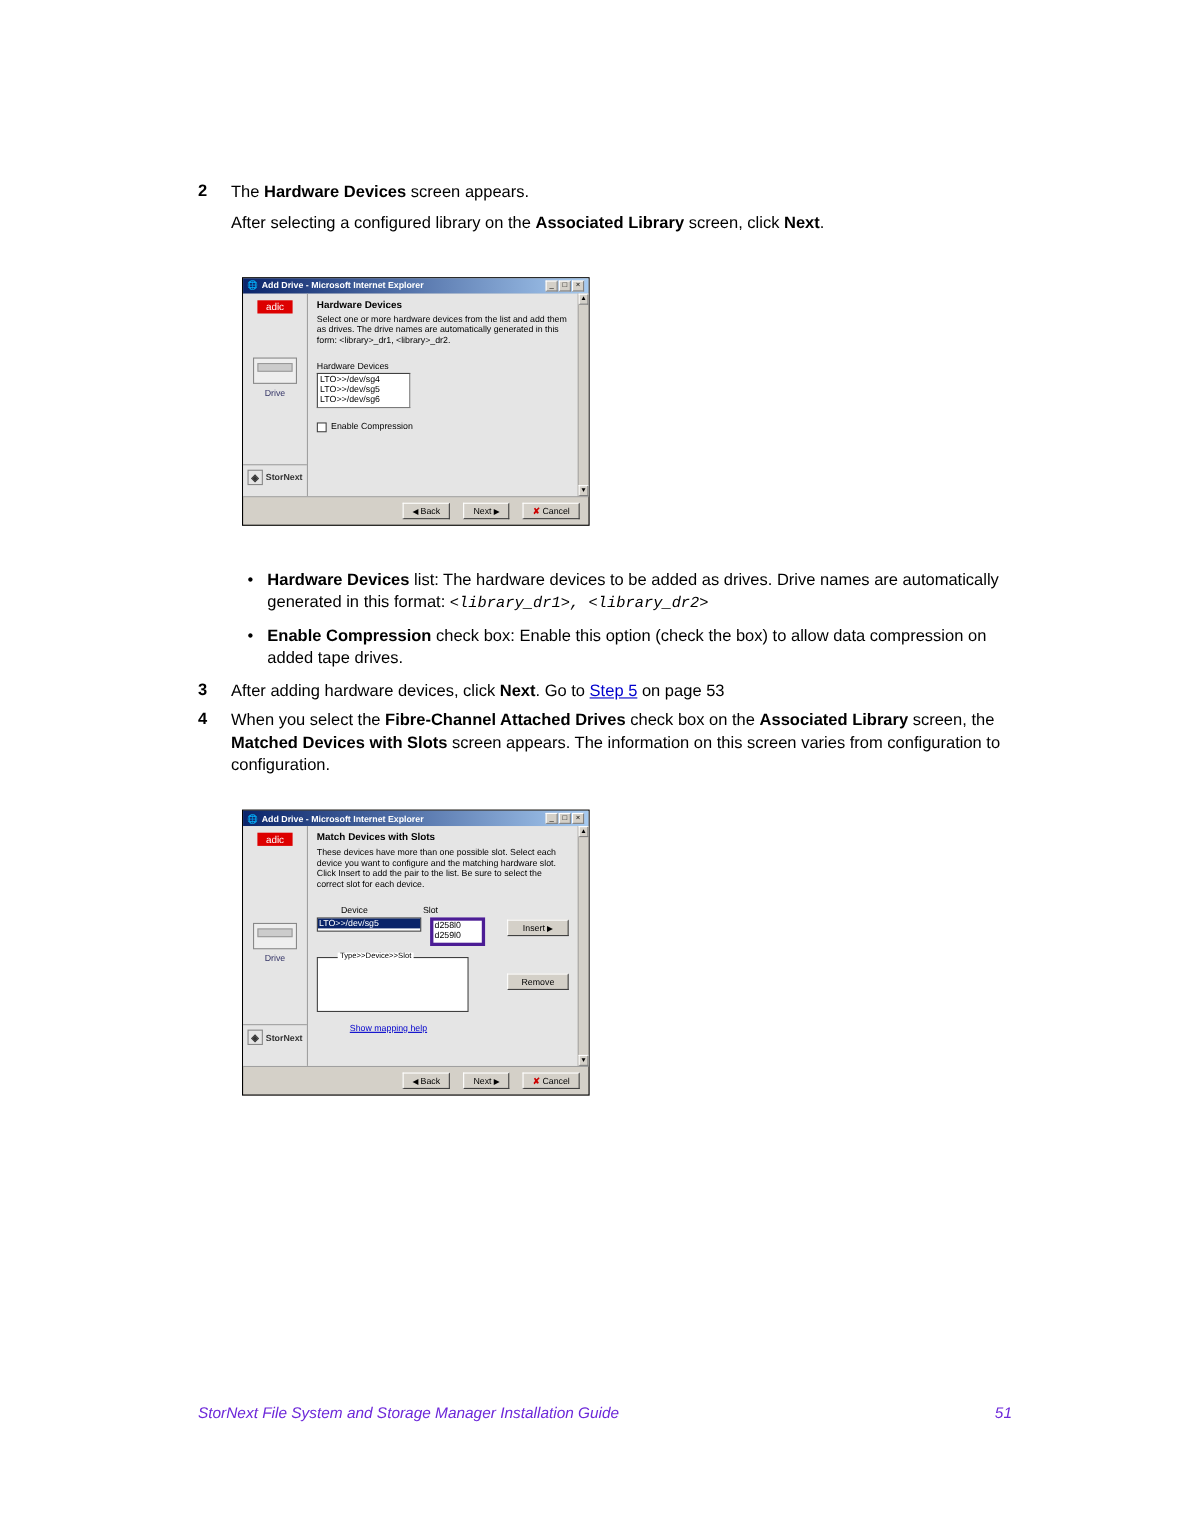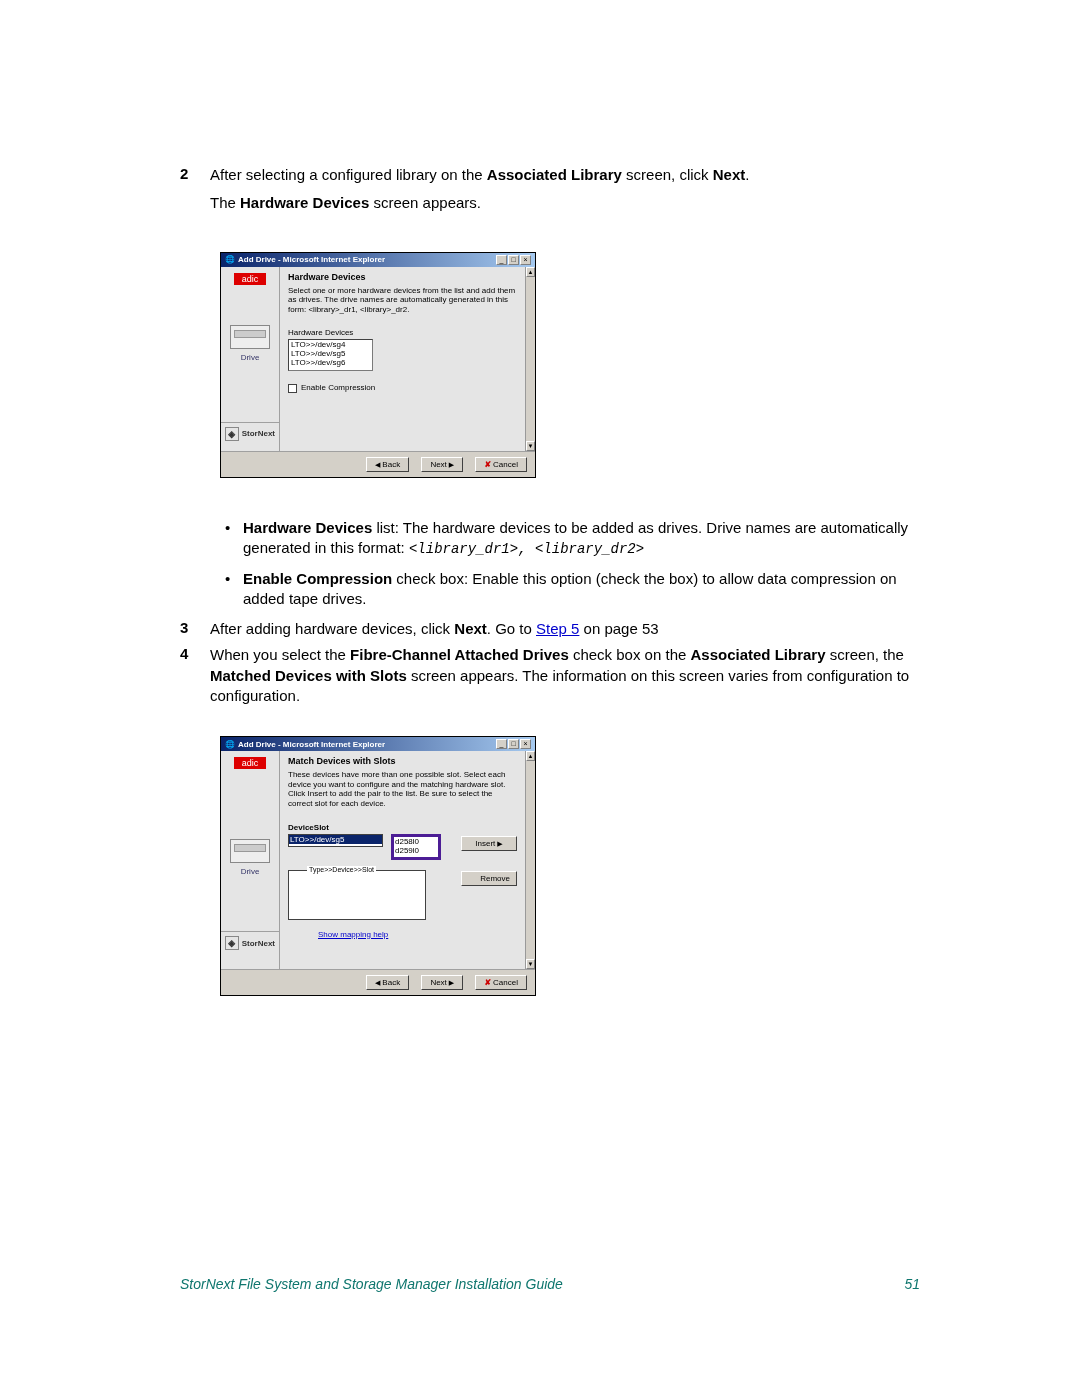--- a/index.html
+++ b/index.html
@@ -90,58 +90,58 @@
     border:1px solid #404040; border-top-color:#fff; border-left-color:#fff;
     font-size:8px; padding: 2px 6px; cursor:pointer; width: 56px; text-align:center;
   }
   .tri-l::before { content:"◀ "; font-size:7px; }
   .tri-r::after { content:" ▶"; font-size:7px; }
   .x-red { color:#c00; font-weight:bold; margin-right:2px; }
   .scroll-stub { width:10px; background:#d4d0c8; border-left:1px solid #999; display:flex; flex-direction:column; justify-content:space-between; }
   .scroll-arrow { height:10px; background:#d4d0c8; border:1px solid #808080; border-top-color:#fff; border-left-color:#fff; font-size:6px; text-align:center; line-height:8px; }
 
   
-  .col-headers { display:flex; font-size:8px; font-weight:bold; margin-bottom:2px; }
+  .col-headers { display:flex; gap: 50px; font-size:8px; font-weight:normal; margin-bottom:2px;margin-left:22px; }
   .slot-row { display:flex; align-items: flex-start; gap: 8px; }
   .device-list { width:95px; height:13px; background:#fff; border:1px solid #404040; font-size:8px; }
   .device-list .sel { background:#0a246a; color:#fff; padding:0 1px; }
   .slot-list { width:50px; height:26px; background:#fff; border:3px solid #4c1d95; font-size:8px; padding:0 1px; line-height:1.2; }
   .pairbox {
     margin-top: 10px; width: 138px; height: 50px; background:#fff;
     border:1px solid #404040; font-size:8px; position:relative;
   }
   .pairbox-lbl { position:absolute; top:-5px; left:18px; background:#fff; padding:0 2px; font-size:7px; }
   .maplink { font-size:8px; color:#00c; text-decoration:underline; margin: 10px 0 0 30px; display:inline-block; }
 
   .footer {
     position: absolute;
     left: 180px;
     bottom: 105px;
     width: 740px;
     display: flex;
     justify-content: space-between;
     font-size: 14px;
     font-style: italic;
-    color: #0f766e;
+    color: #6d28d9;
   }
   .footer .pg { font-style: italic; text-align: center; }
 </style>
 </head>
 <body>
 
 <div class="page-content">
 
   <div class="step-row">
     <div class="step-num">2</div>
     <div class="step-body">
       <p>
-        <span>After selecting a configured library on the </span><span class="b">Associated Library</span><span> screen, click </span><span class="b">Next</span><span>.</span>
+        <span>The </span><span class="b">Hardware Devices</span><span> screen appears.</span>
       </p>
       <p>
-        <span>The </span><span class="b">Hardware Devices</span><span> screen appears.</span>
+        <span>After selecting a configured library on the </span><span class="b">Associated Library</span><span> screen, click </span><span class="b">Next</span><span>.</span>
       </p>
     </div>
   </div>
 
   <div class="figure">
     <div class="ie-window">
       <div class="ie-title">
         <div class="ie-title-left">
           <span>🌐</span>
           <span>Add Drive - Microsoft Internet Explorer</span>
@@ -263,21 +263,21 @@
                 <div>d259l0</div>
               </div>
               <div style="flex:1;"></div>
               <span class="w-btn-side tri-r" style="align-self:flex-start; margin-top:2px;">Insert</span>
             </div>
             <div style="display:flex; align-items:flex-start;">
               <div class="pairbox">
                 <span class="pairbox-lbl">Type&gt;&gt;Device&gt;&gt;Slot</span>
               </div>
               <div style="flex:1;"></div>
-              <span class="w-btn-side" style="margin-top:11px;text-align:right;">Remove</span>
+              <span class="w-btn-side" style="margin-top:25px;">Remove</span>
             </div>
             <span class="maplink">Show mapping help</span>
             <div style="height:25px;"></div>
           </div>
         </div>
         <div class="scroll-stub">
           <div class="scroll-arrow">▲</div>
           <div class="scroll-arrow">▼</div>
         </div>
       </div>

